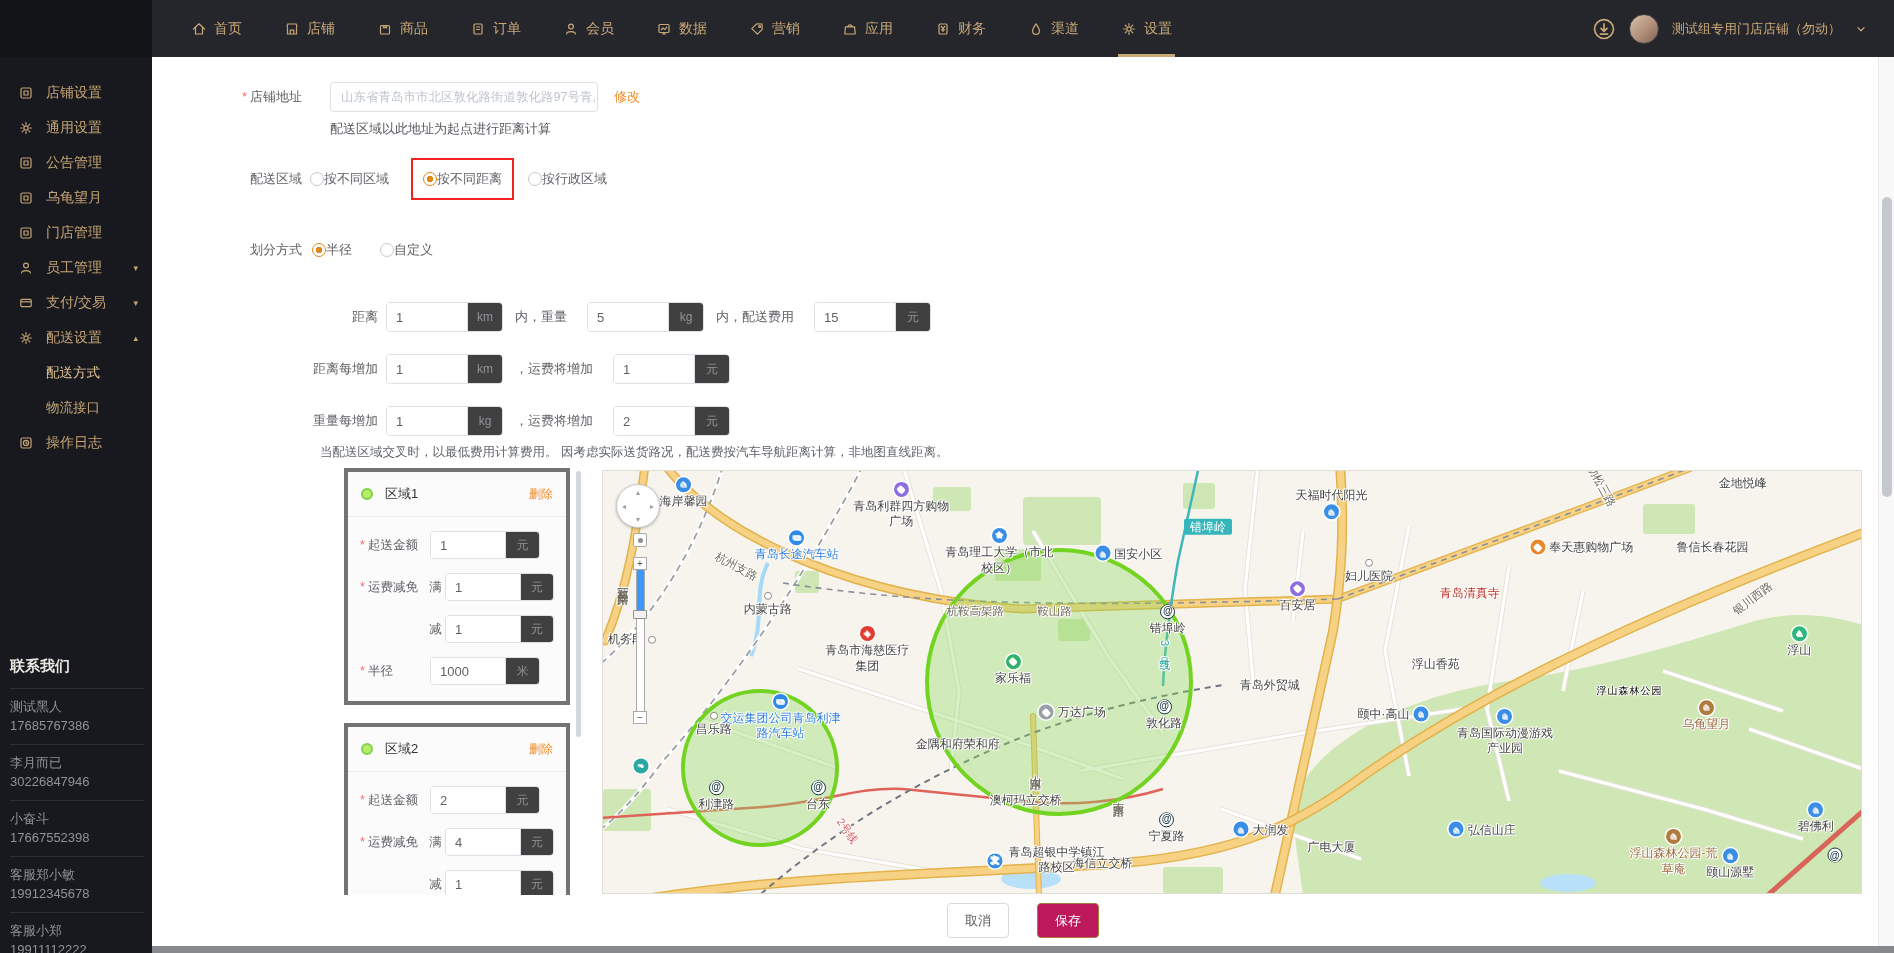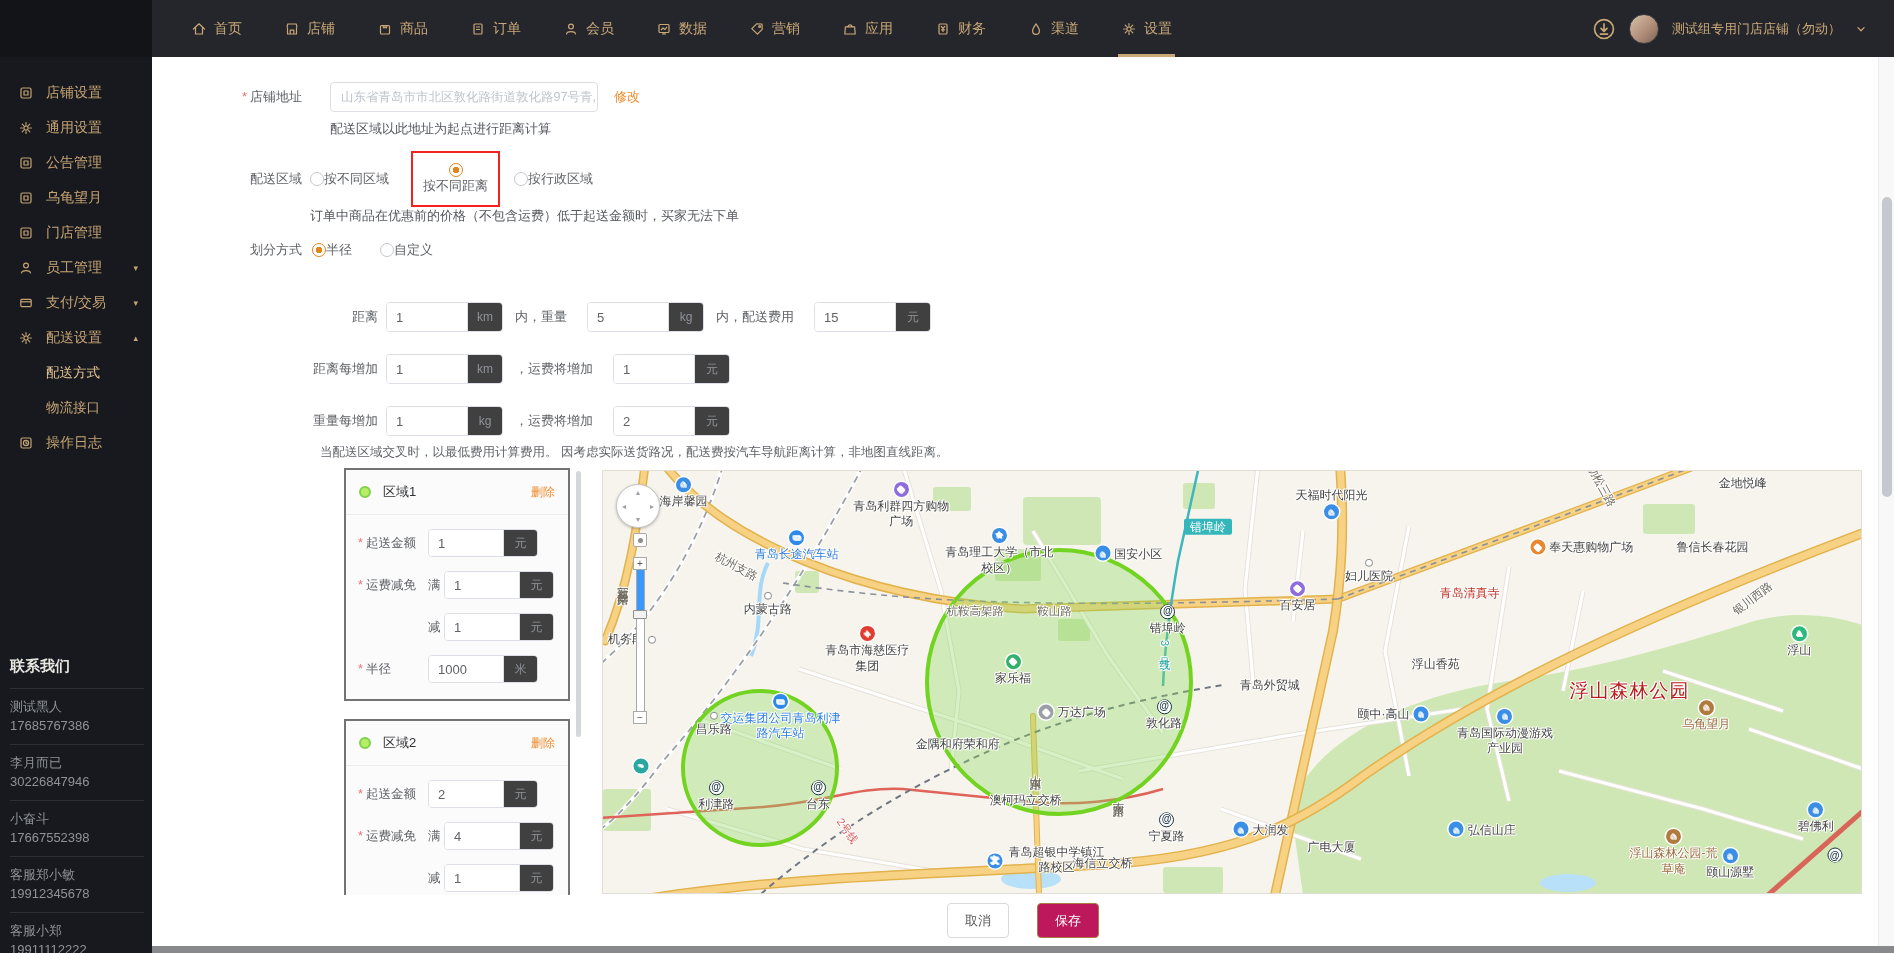--- a/index.html
+++ b/index.html
@@ -39,41 +39,41 @@
 
   .row-address { position:absolute; top:25px; left:0; height:30px; display:flex; align-items:center; }
   .row-address .flabel { position:static; width:150px; }
   .addr-input { margin-left:28px; width:268px; height:30px; border:1px solid #dce0e6; border-radius:4px; padding:0 10px; color:#bfc4cc; font-size:12.5px; background:#fff; white-space:nowrap; overflow:hidden; line-height:28px; }
   .link { color:#ef8b2a; margin-left:16px; cursor:pointer; }
   .helper1 { position:absolute; top:63px; left:178px; color:#55585e; }
   .row-area { position:absolute; top:103px; left:0; height:38px; display:flex; align-items:center; }
   .row-area .flabel { position:static; width:150px; }
   .optwrap { display:flex; align-items:center; margin-left:8px; }
   .opt { display:flex; align-items:center; margin-right:22px; cursor:pointer; }
-  .opt.boxed { border:2px solid #f3231f; padding:10px 10px; margin-right:14px;flex-direction:column; }
+  .opt.boxed { border:2px solid #f3231f; padding:10px 10px; margin-right:14px; }
   .radio { width:14px; height:14px; border-radius:50%; border:1px solid #c4c8cf; background:#fff; flex:0 0 auto; }
   .radio.on { border:1.5px solid #e0861a; background:radial-gradient(circle,#e0861a 0 3.2px,#fff 3.4px); }
   .helper2 { position:absolute; top:150px; left:158px; color:#55585e; }
   .row-div { position:absolute; top:184px; left:0; height:22px; display:flex; align-items:flex-start; }
   .row-div .flabel { position:static; width:150px; }
   .row-div .optwrap { margin-left:10px; }
   .row-div .opt { margin-right:28px; }
 
   .fee-row { position:absolute; left:0; height:30px; display:flex; align-items:center; }
   .fee-row .lead { display:inline-block; width:90px; margin-left:136px; text-align:right; }
   .fee-row .mid { margin:0 12px; }
   .igrp { display:flex; height:30px; border:1px solid #dce0e6; border-radius:4px; overflow:hidden; background:#fff; margin-left:8px; }
   .igrp input { width:80px; border:none; outline:none; padding:0 9px; font:inherit; color:#606266; }
   .igrp .addon { width:35px; background:#404040; border-left:1px solid #dce0e6; display:flex; align-items:center; justify-content:center; color:#909399; font-size:12px; }
   .note { position:absolute; top:387px; left:168px; color:#5f6368; font-size:12.5px; }
 
   
   .regions { position:absolute; left:192px; top:411px; width:226px; height:427px; overflow:hidden; }
   .r-scroll { position:absolute; left:424px; top:414px; width:5px; height:266px; background:#d3d6da; border-radius:3px; }
-  .zone-card { background:#fbfbfc; border:2px solid #737373; margin-bottom:18px; }
+  .zone-card { background:#fbfbfc; border:4px solid #737373; margin-bottom:18px; }
   .zc-head { height:45px; display:flex; align-items:center; padding:0 13px; border-bottom:1px solid #ececef; }
   .zone-dot { width:12px; height:12px; border-radius:50%; background:#b7ed67; border:2px solid #7fd24a; }
   .zc-name { margin-left:12px; color:#303133; }
   .zc-del { margin-left:auto; color:#ef8b2a; font-size:12px; cursor:pointer; }
   .zc-body { padding:14px 12px 2px 12px; }
   .zc-row { display:flex; align-items:center; margin-bottom:14px; }
   .zc-label { width:70px; font-size:12.5px; color:#606266; }
   .zc-prefix { width:16px; font-size:12.5px; color:#606266; }
   .zc-row .igrp { margin-left:0; height:28px; }
   .zc-row .igrp input { width:74px; }
@@ -84,21 +84,21 @@
   .map svg.bg { position:absolute; left:0; top:0; width:1260px; height:424px; }
   .map-labels { position:absolute; inset:0; }
   .poi { position:absolute; transform:translate(-50%,-50%); display:flex; flex-direction:column; align-items:center; gap:2px; font-size:12px; color:#454545; white-space:nowrap;
     text-shadow:-1px 0 #fff,1px 0 #fff,0 -1px #fff,0 1px #fff,1px 1px #fff,-1px -1px #fff; }
   .poi.row { flex-direction:row; gap:4px; }
   .poi .ptxt { line-height:1.2; }
   .poi.two .ptxt { white-space:normal; text-align:center; line-height:1.3; display:inline-block; }
   .poi.blue { color:#2b7de0; }
   .poi.brown { color:#9c6b3f; }
   .poi.red { color:#bd3124; }
-  .poi.parkname { color:#b91c1c; font-size:19px; letter-spacing:1px;justify-content:center; }
+  .poi.parkname { color:#000000; font-size:10px; letter-spacing:1px;justify-content:center; }
   .poi.roadlbl { color:#6b665a; font-size:11.5px; }
   .poi.line2 { color:#d95757; font-size:11px; }
   .poi.line3 { color:#2aa7a0; font-size:11px; }
   .poi.vert .ptxt { writing-mode:vertical-rl; letter-spacing:2px; }
   .poi.highlight { background:#35b6bb; color:#fff; padding:1px 6px; border-radius:2px; text-shadow:none; font-size:12px; }
   .pic { width:15px; height:15px; border-radius:50%; display:flex; align-items:center; justify-content:center; color:#fff; font-size:8.5px; line-height:1; flex:0 0 auto; box-shadow:0 0 0 1.5px #fff; }
   .pic-metro { background:#fff !important; color:#16323f; border:1.5px solid #16323f; font-weight:bold; font-size:10px; box-shadow:none; }
   .pic-node { width:8px; height:8px; background:#fff !important; border:1.5px solid #8b8b8b; box-shadow:none; }
   .pic-hosp { font-size:10px; }
 
@@ -384,21 +384,20 @@
           <label class="opt boxed">
             <span class="radio on"></span>
             <span>按不同距离</span>
           </label>
           <label class="opt">
             <span class="radio"></span>
             <span>按行政区域</span>
           </label>
         </div>
     </div>
-    <div class="helper2">订单中商品在优惠前的价格（不包含运费）低于起送金额时，买家无法下单</div>
 
     <div class="row-div">
       <span class="flabel">划分方式</span>
       <div class="optwrap" id="div-opts">
           <label class="opt">
             <span class="radio on"></span>
             <span>半径</span>
           </label>
           <label class="opt">
             <span class="radio"></span>

